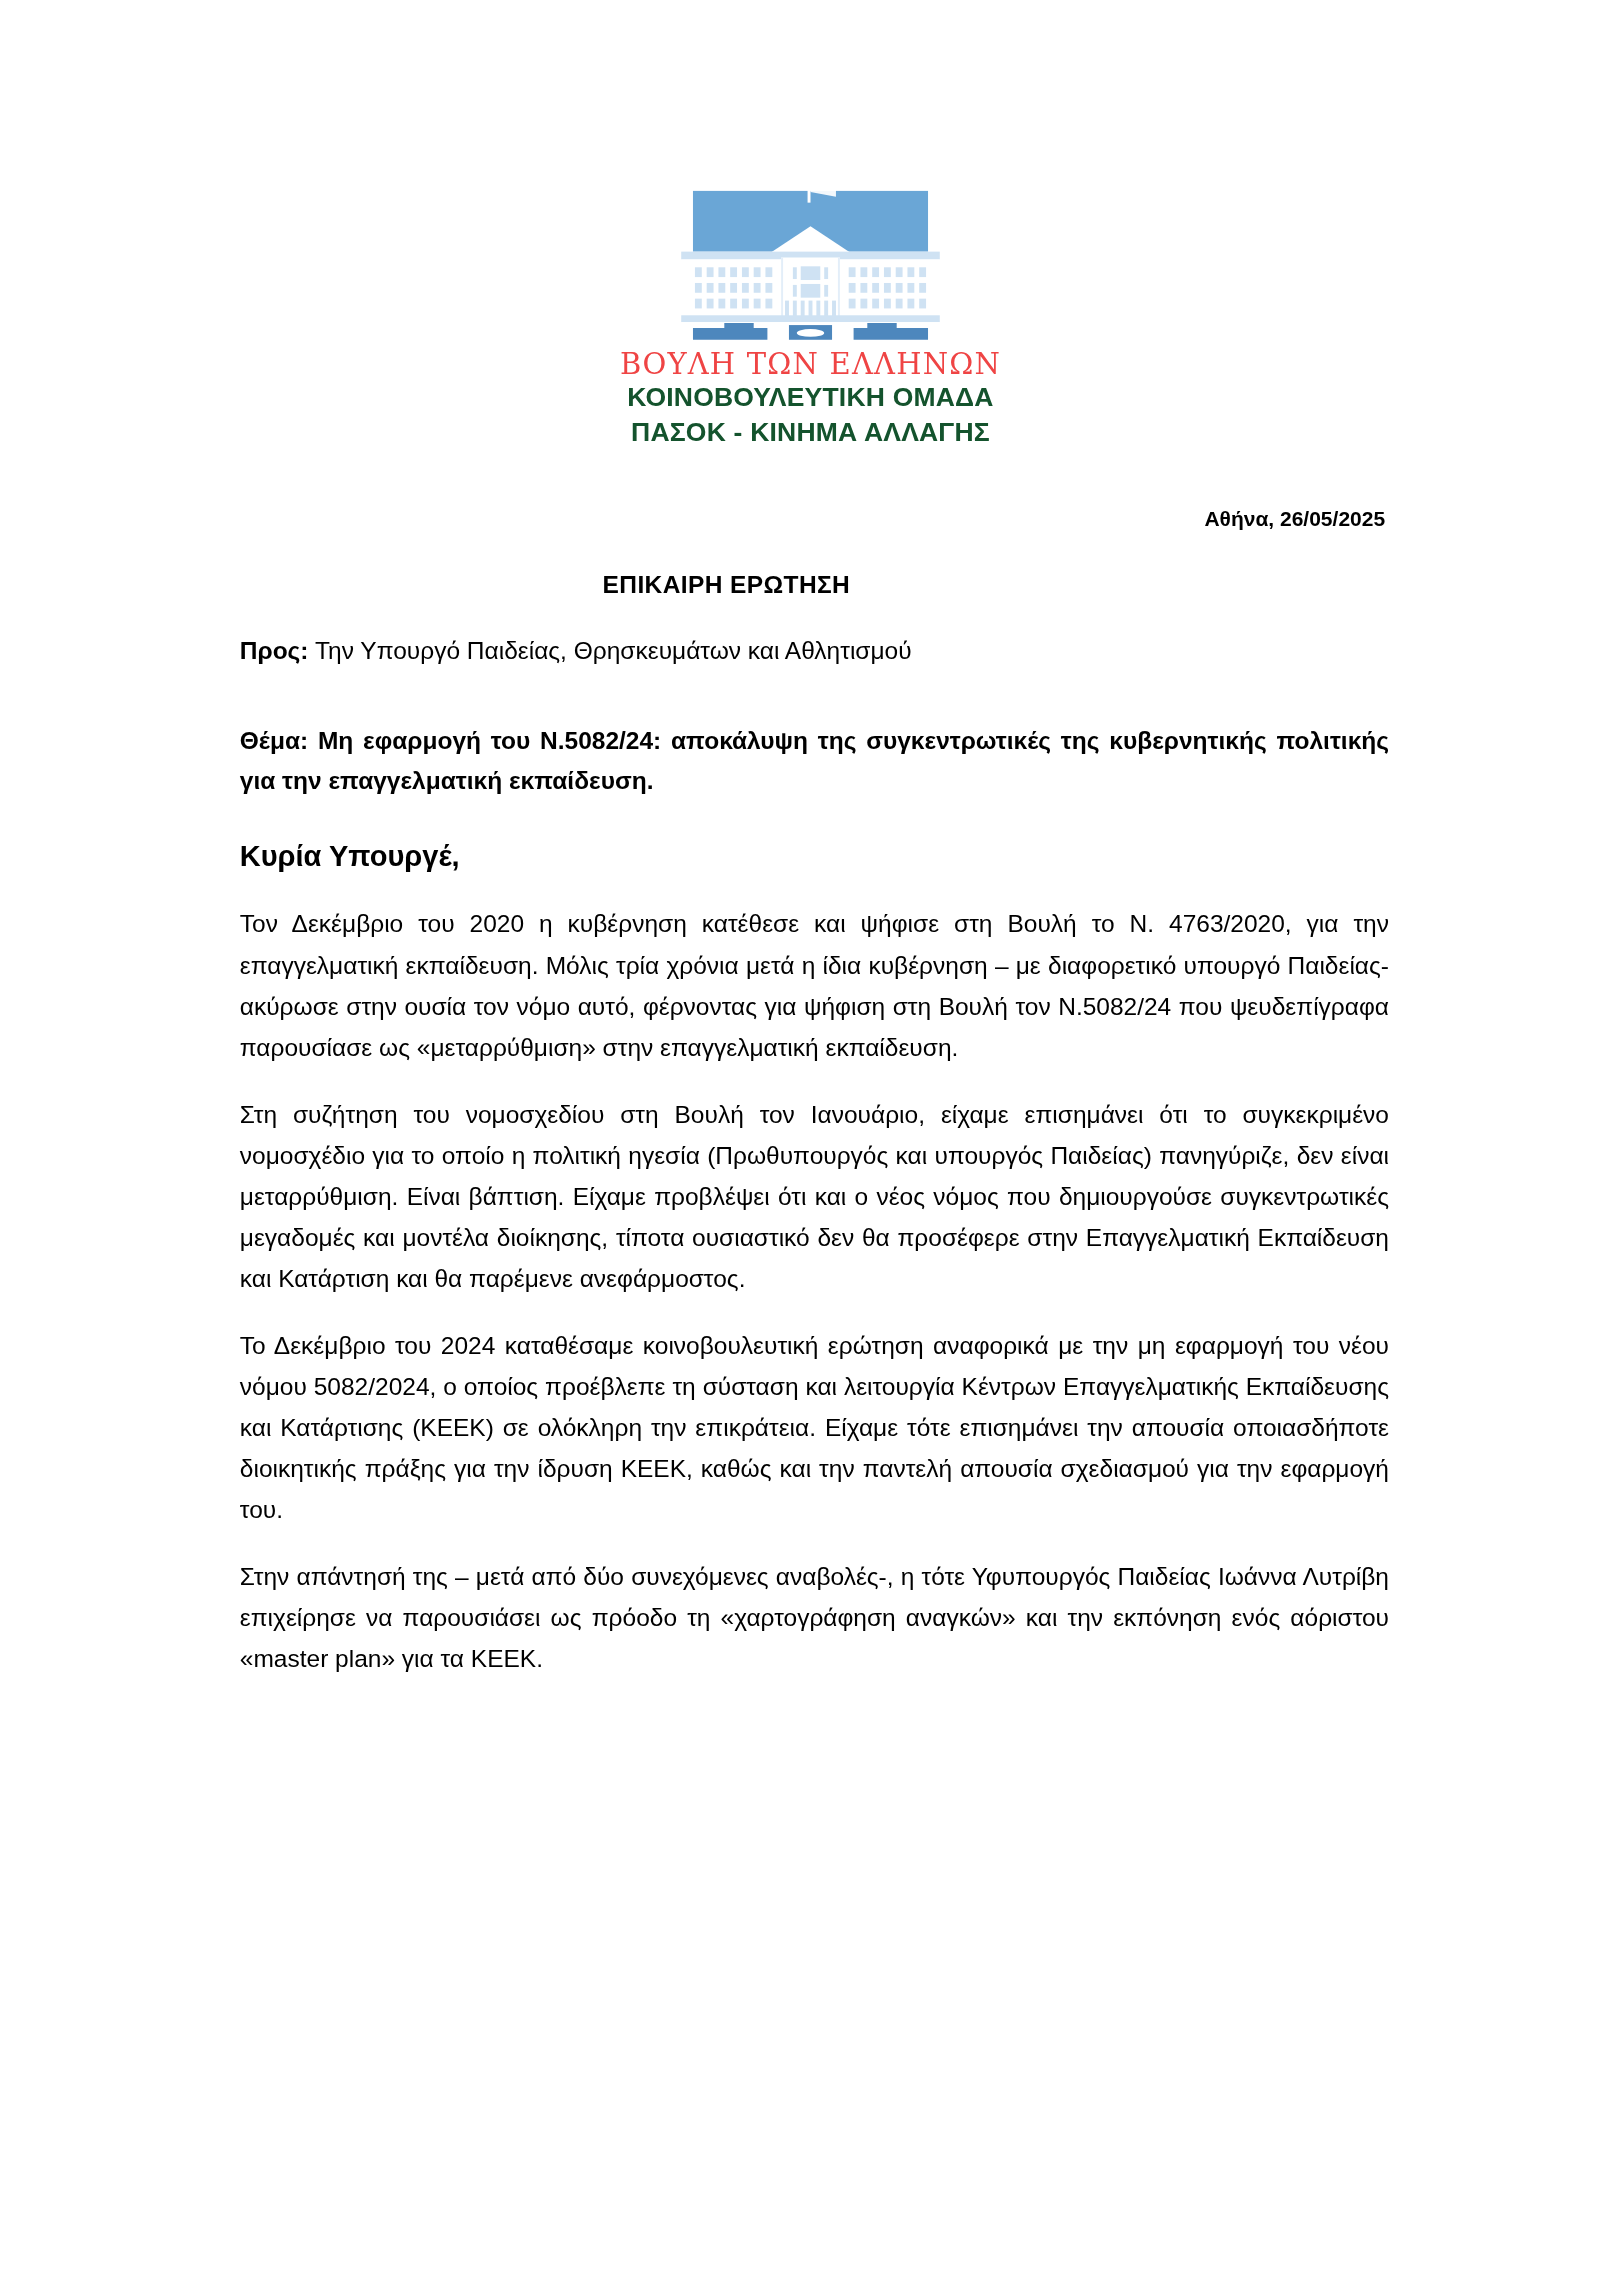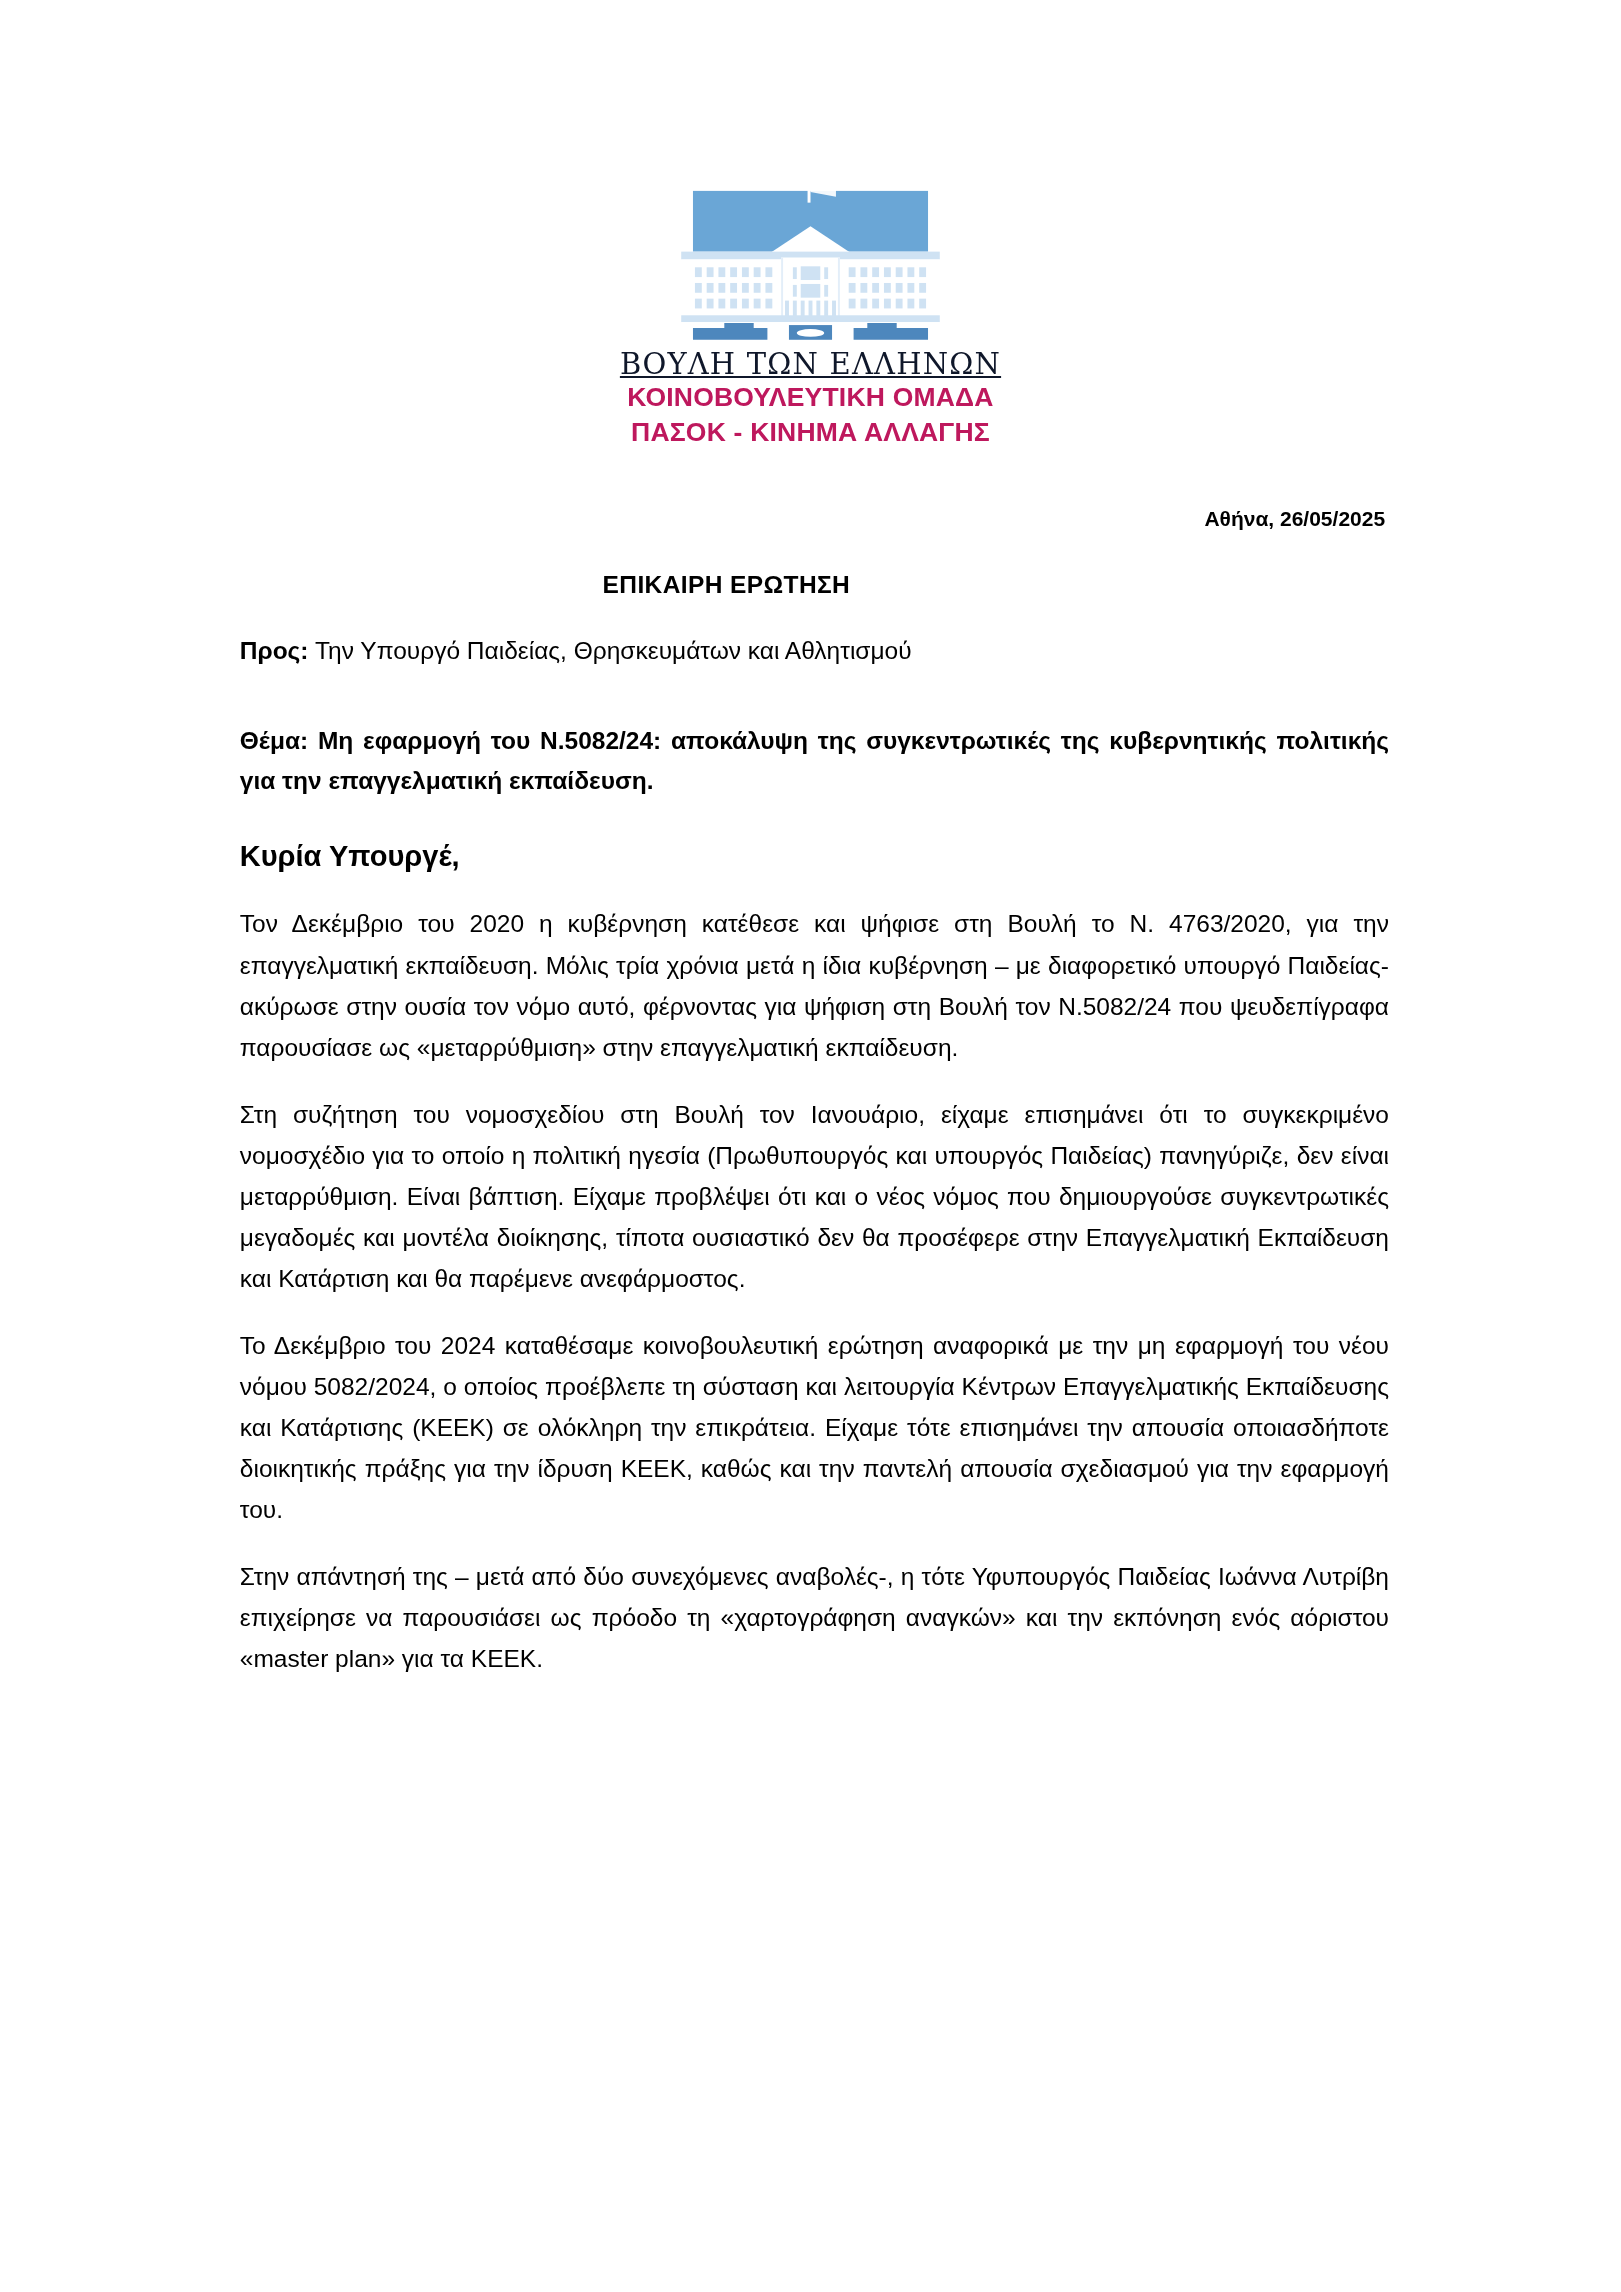--- a/index.html
+++ b/index.html
@@ -39,33 +39,32 @@
     height: 169px;
   }
   .logo-wrap svg {
     display: block;
   }
 
   .org-serif {
     font-family: "DejaVu Serif", "Liberation Serif", serif;
     font-size: 29px;
     letter-spacing: 1.2px;
-    color: #0f172a;
+    color: #ef4444;
     margin-top: 5.9px;
     line-height: 1.12;
     font-weight: 400;
-    text-decoration: underline;
   }
   .org-bold {
     font-family: "Liberation Sans", sans-serif;
     font-weight: bold;
     font-size: 26.5px;
     letter-spacing: 0.2px;
     line-height: 1.32;
-    color: #be185d;
+    color: #14532d;
   }
 
   
   .doc-body {
     margin: 0 auto;
     width: 1157px;
     padding-left: 7.8px;
     box-sizing: border-box;
   }
 

